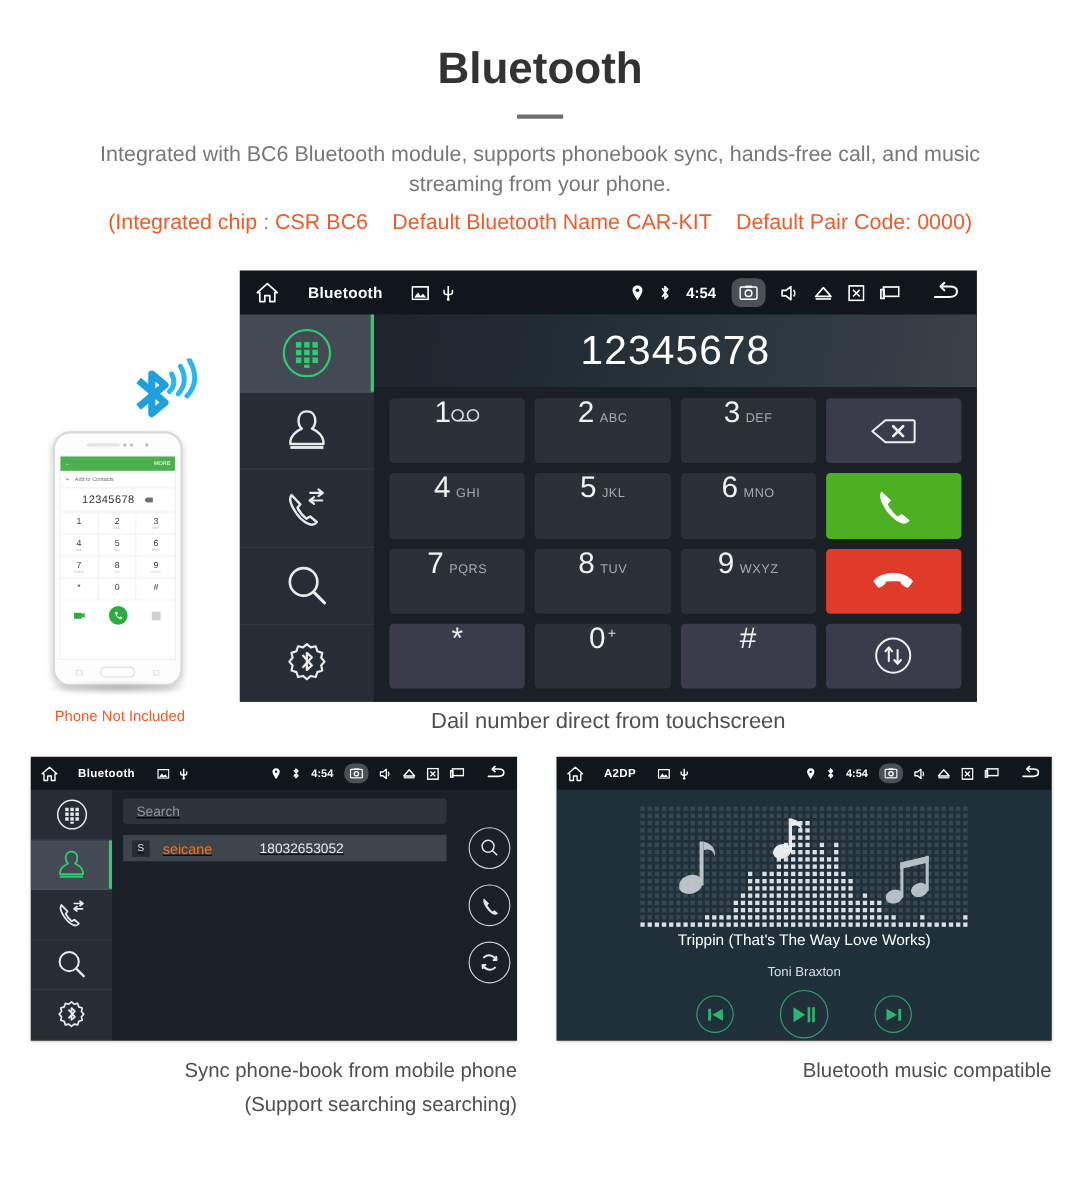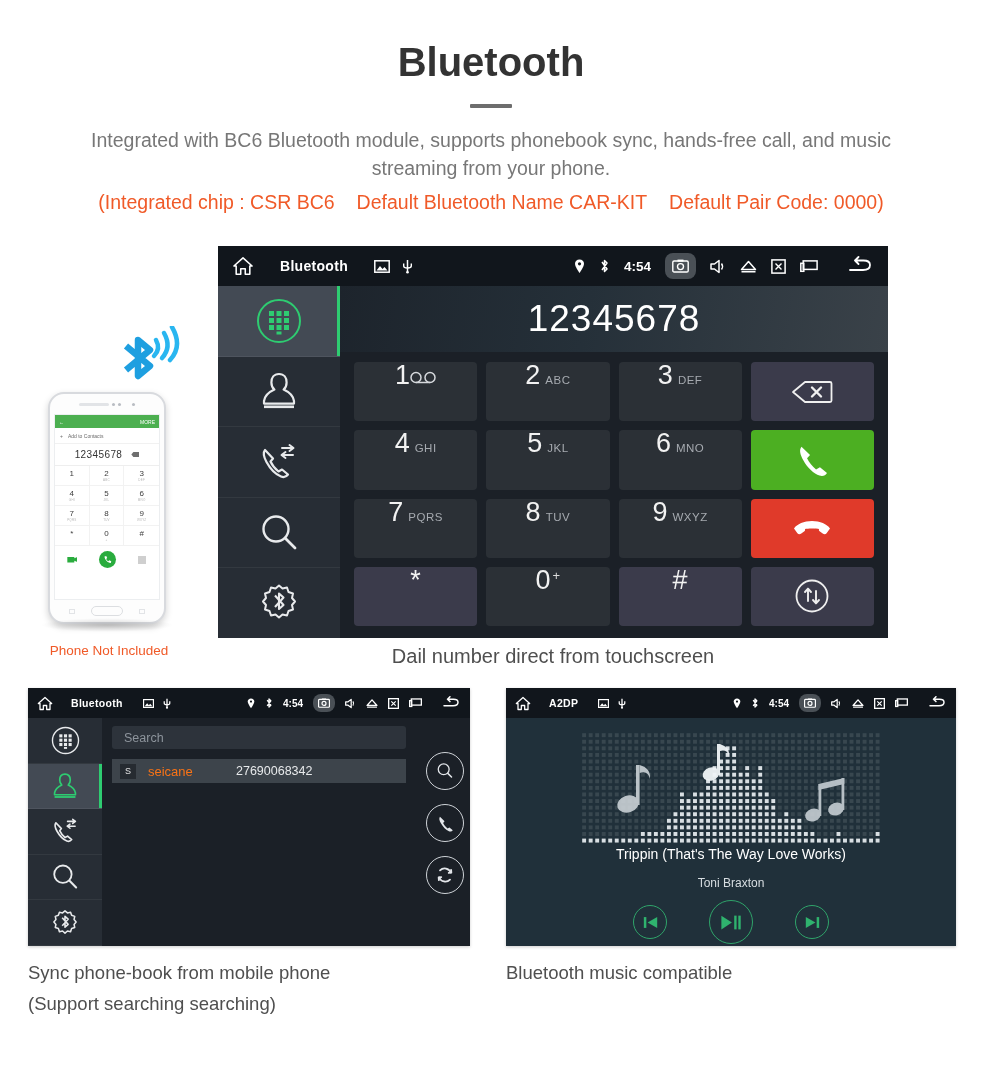--- a/index.html
+++ b/index.html
@@ -171,21 +171,21 @@
     position: absolute; left: 506px; top: 688px; width: 450px; height: 258px;
     background: #1b2027; box-shadow: 0 1px 3px rgba(0,0,0,.2);
   }
   .mini .statusbar-wrap { height: 30px; }
   .mini .hu-statusbar { font-size: 10.5px; padding: 0 9px; }
   .mini .hu-title { margin-left: 18px; font-size: 10.5px; }
   .mini .sb-icons.left { margin-left: 20px; gap: 9px; }
   .mini .sb-group-right { gap: 10px; }
   .mini .sb-time { font-size: 10px; font-weight: bold; }
 
-  .contacts-body { display: flex; height: 228px; }
+  .contacts-body { display: flex; height: 228px; text-decoration: underline; }
   .mini-sidebar { width: 74px; background: #272d35; display: flex; flex-direction: column; }
   .mini-sidebar .side-item { border-bottom: 1px solid rgba(255,255,255,.06); }
   .contacts-main { flex: 1; background: #1b2027; padding: 8px 8px 8px 10px;
                    display: flex; flex-direction: column; position: relative; }
   .search-box {
     height: 23px; background: #2d333b; border-radius: 3px; color: #8d949c;
     display: flex; align-items: center; padding: 0 12px; font-size: 12.5px;
     margin-right: 56px;
   }
   .contact-row {
@@ -212,21 +212,21 @@
   .eq-wrap { position: relative; width: 300px; height: 112px; margin-top: 14px; }
   .eq-canvas { position: absolute; inset: 0; }
   .music-title { color: #ffffff; font-size: 14px; margin-top: 2px; }
   .music-artist { color: #d7dde1; font-size: 12px; margin-top: 14px; }
   .music-controls { display: flex; gap: 42px; margin-top: 10px; align-items: center; }
   .mc-btn { border-radius: 50%; border: 1.8px solid #2fa46a;
             display: flex; align-items: center; justify-content: center; }
   .mc-btn.small { width: 34px; height: 34px; }
   .mc-btn.big { width: 44px; height: 44px; }
 
-  .cap { position: absolute; text-align: left; color: #4f4f4f; font-size: 18.5px; line-height: 1.65; }
+  .cap { position: absolute; text-align: right; color: #4f4f4f; font-size: 18.5px; line-height: 1.65; }
   #caption-contacts { left: 28px; top: 958px; width: 442px; }
   #caption-music { left: 506px; top: 958px; width: 450px; }
 </style>
 </head>
 <body>
 
 <div class="page">
 
   <div class="hero">
     <div class="hero-title">Bluetooth</div>
@@ -672,21 +672,21 @@
           </svg>
         </div>
       </div>
 
       <div class="contacts-main">
         <div class="search-box">Search</div>
         <div id="contact-rows">
             <div class="contact-row">
               <span class="contact-badge">S</span>
               <span class="contact-name">seicane</span>
-              <span class="contact-number">27690068342</span>
+              <span class="contact-number">18032653052</span>
             </div>
           </div>
 
         <div class="side-actions">
           <div class="circle-btn">
             <svg width="20" height="20" viewBox="0 0 46 46">
               <circle cx="20" cy="19" r="12.5" fill="none" stroke="#e3e6ea" stroke-width="3"></circle>
               <path d="M29.5 28.5 L38 37" stroke="#e3e6ea" stroke-width="3.4" stroke-linecap="round"></path>
             </svg>
           </div>

